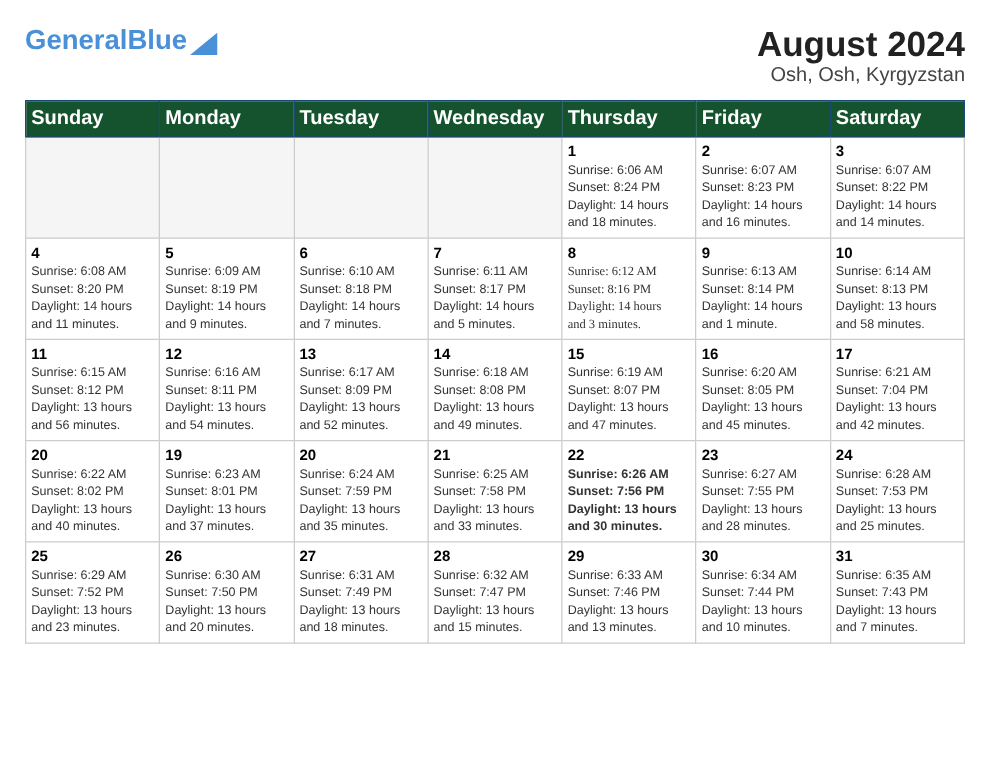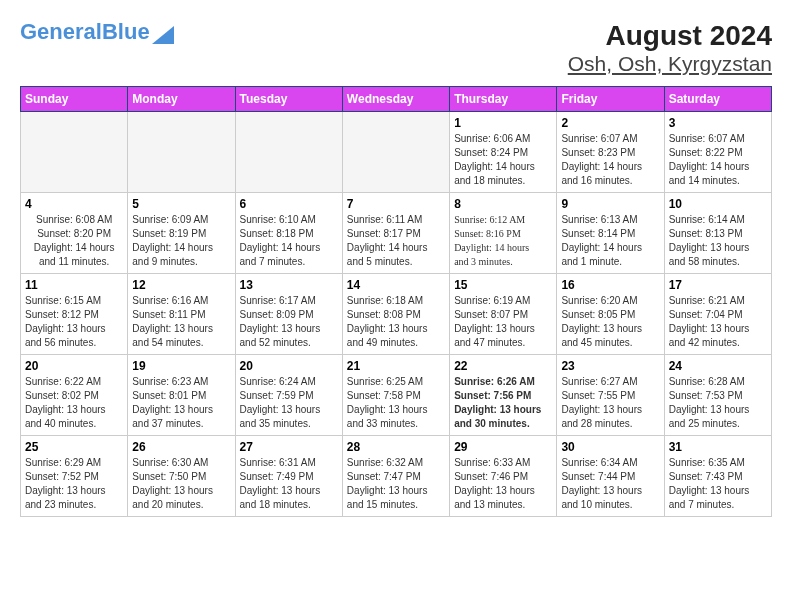--- a/index.html
+++ b/index.html
@@ -32,35 +32,34 @@
     }
     .title-block {
       text-align: right;
     }
     .month-title {
       font-size: 28px;
       font-weight: bold;
       color: #222;
     }
     .location {
-      font-size: 21px;
+      font-size: 16px;
       color: #444;
-      text-decoration: underline;
     }
     table {
       width: 100%;
       border-collapse: collapse;
       font-size: 11px;
     }
     thead tr th {
-      background: #d946ef;
+      background: #14532d;
       color: #fff;
       padding: 5px 4px;
       text-align: left;
-      font-size: 12px;
+      font-size: 16px;
       border: 1px solid #1a4a76;
     }
     tbody tr td {
       border: 1px solid #ccc;
       vertical-align: top;
       padding: 4px;
       height: 80px;
       width: 14.28%;
       background: #fff;
     }
@@ -134,21 +133,21 @@
           <div class="day-num">3</div>
           <div class="day-info" style="white-space: pre-line;">Sunrise: 6:07 AM
 Sunset: 8:22 PM
 Daylight: 14 hours
 and 14 minutes.</div>
         </td>
       </tr>
       <tr>
         <td>
           <div class="day-num">4</div>
-          <div class="day-info" style="white-space: pre-line; text-align: center;">Sunrise: 6:08 AM
+          <div class="day-info" style="white-space: pre-line;">Sunrise: 6:08 AM
 Sunset: 8:20 PM
 Daylight: 14 hours
 and 11 minutes.</div>
         </td>
         <td>
           <div class="day-num">5</div>
           <div class="day-info" style="white-space: pre-line;">Sunrise: 6:09 AM
 Sunset: 8:19 PM
 Daylight: 14 hours
 and 9 minutes.</div>

